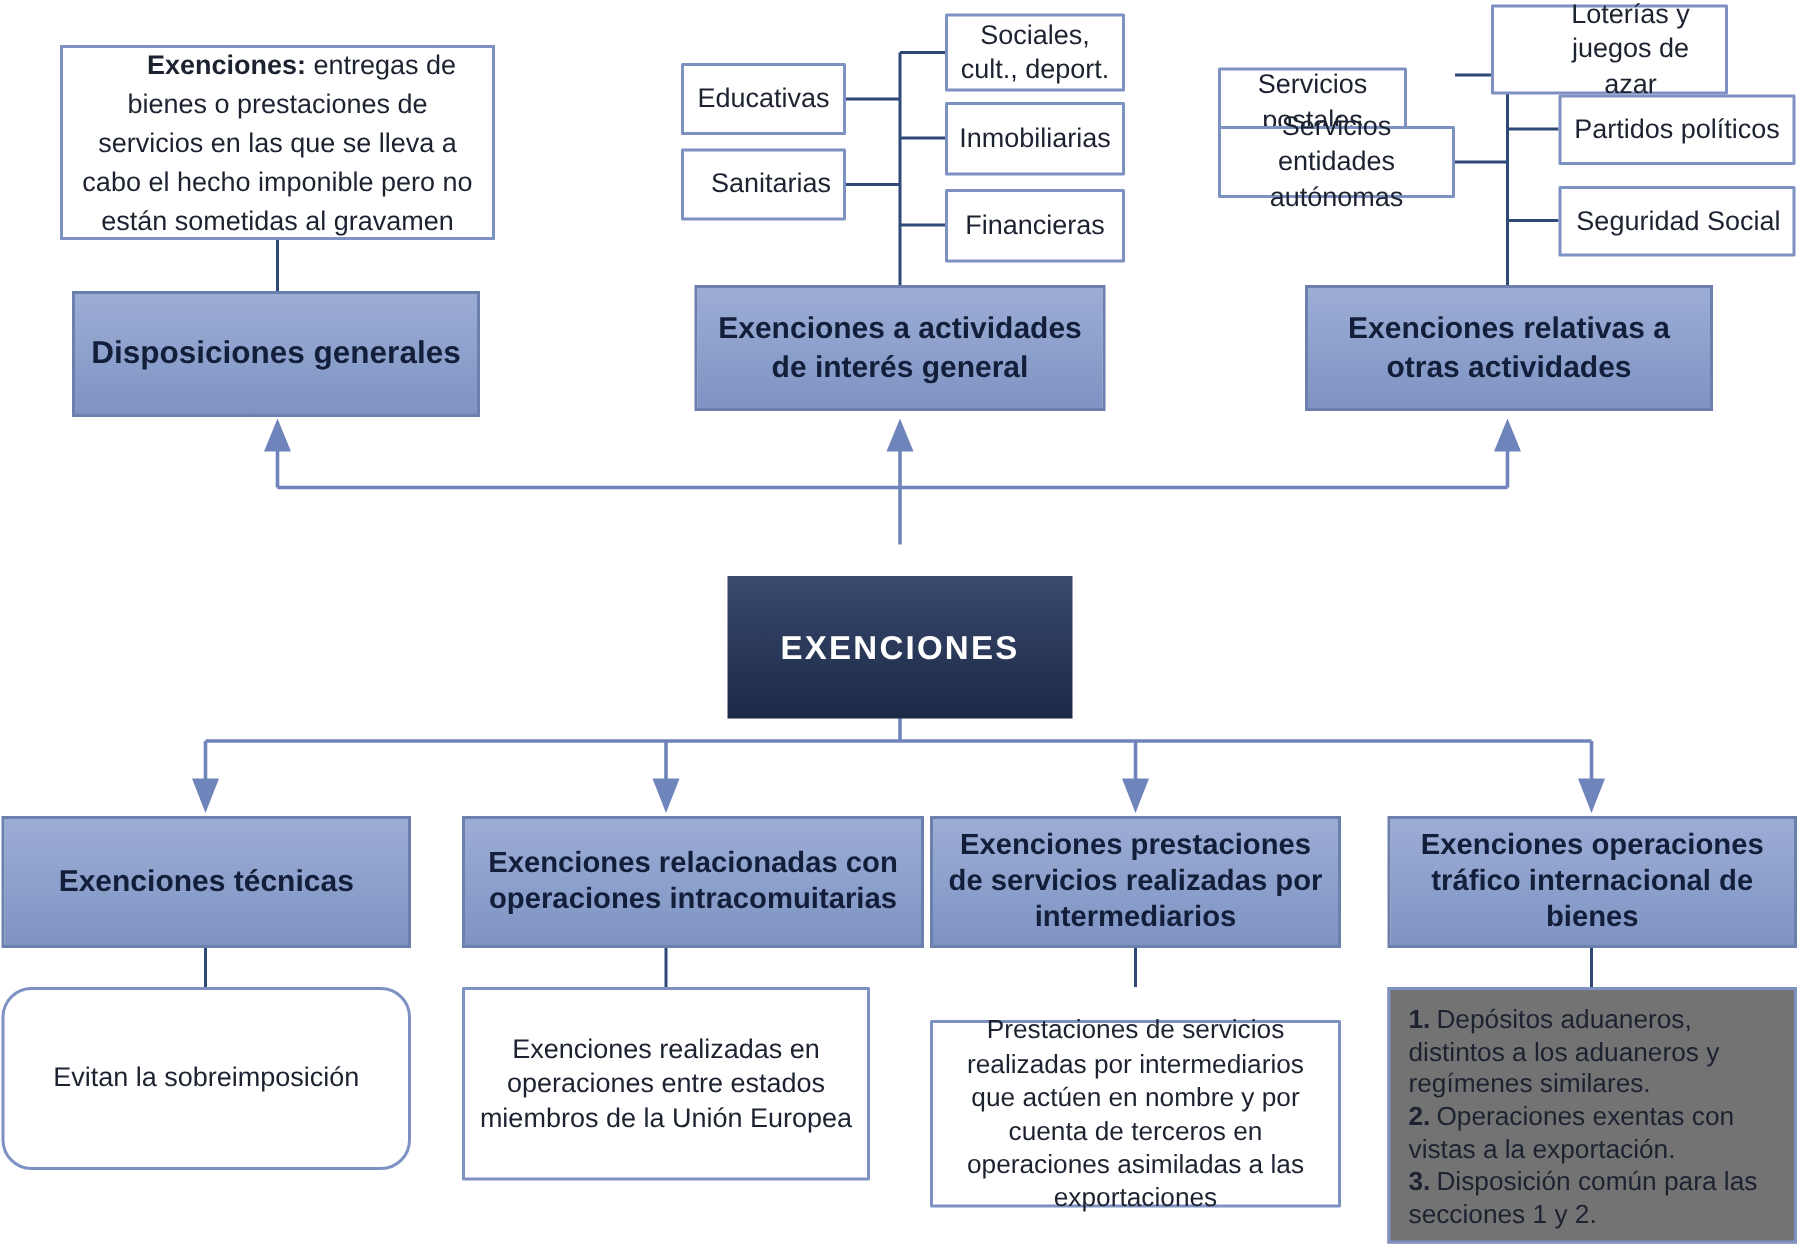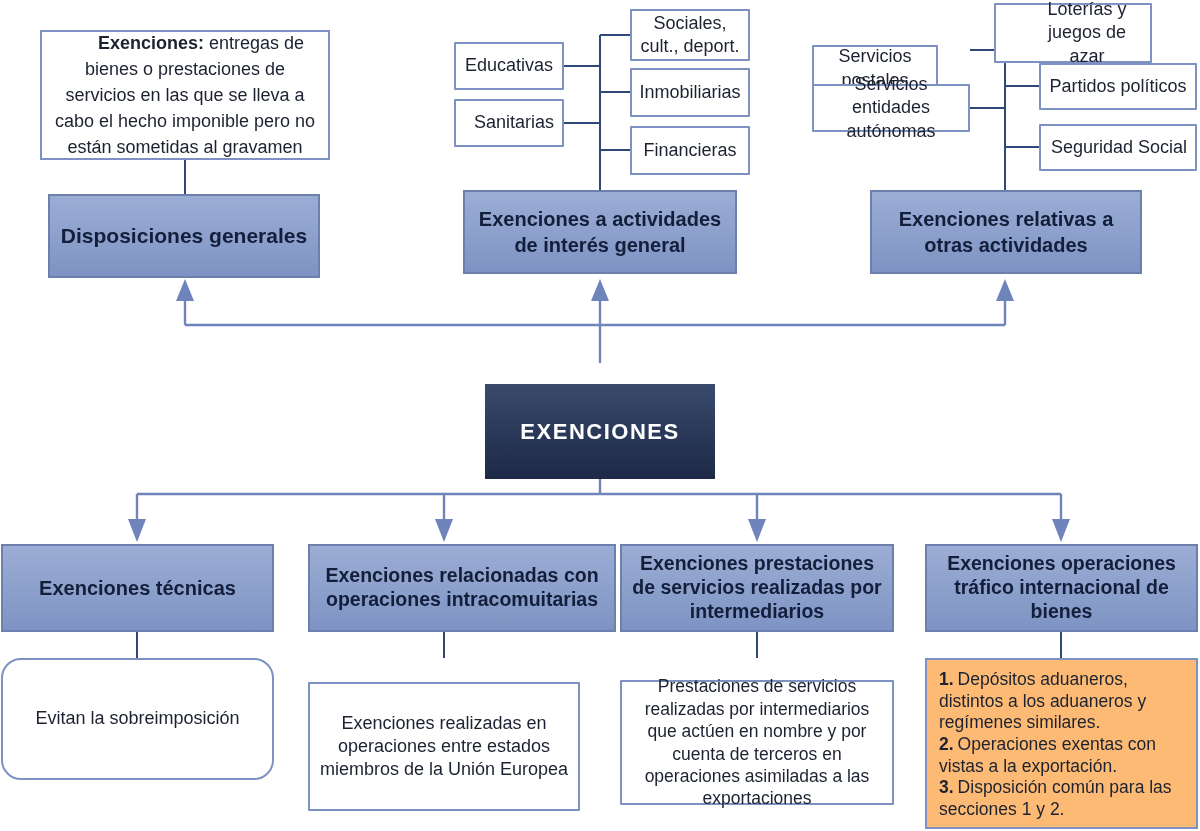--- a/index.html
+++ b/index.html
@@ -29,21 +29,21 @@
     color:#ffffff;font-weight:bold;font-size:22px;letter-spacing:1.5px;
   }
   .defbox{
     position:absolute;box-sizing:border-box;background:#ffffff;
     border:2px solid #7d92c2;
     display:flex;align-items:center;justify-content:center;text-align:center;
     color:#1c2230;font-size:18px;line-height:1.45;padding:6px 12px;
   }
   .defbox .lead{font-weight:bold;margin-left:32px;}
   .listbox{
-    position:absolute;box-sizing:border-box;background:#fdba74;
+    position:absolute;box-sizing:border-box;background:#737373;
     border:2px solid #7d92c2;
     color:#1c2230;font-size:17.5px;line-height:1.24;padding:9px 10px 6px 12px;
     text-align:left;
   }
   .listbox .num{font-weight:bold;margin-right:4px;}
   
   #def-box{left:40px;top:30px;width:290px;height:130px;}
   #top-blue-1{left:48px;top:194px;width:272px;height:84px;font-size:21px;}
   #top-blue-2{left:463px;top:190px;width:274px;height:84px;}
   #top-blue-3{left:870px;top:190px;width:272px;height:84px;}
@@ -61,21 +61,21 @@
   #leaf-seguridad{left:1039px;top:124px;width:158px;height:47px;justify-content:flex-end;}
 
   #root-box{left:485px;top:363px;width:230px;height:95px;margin-top:21px;}
 
   #bot-blue-1{left:1px;top:544px;width:273px;height:88px;}
   #bot-blue-2{left:308px;top:544px;width:308px;height:88px;font-size:19.5px;line-height:1.22;}
   #bot-blue-3{left:620px;top:544px;width:274px;height:88px;font-size:19.5px;line-height:1.22;}
   #bot-blue-4{left:925px;top:544px;width:273px;height:88px;font-size:19.5px;line-height:1.22;text-align:center;}
 
   #bot-white-1{left:1px;top:658px;width:273px;height:122px;border-radius:20px;}
-  #bot-white-2{left:308px;top:658px;width:272px;height:129px;margin-top:24px;}
+  #bot-white-2{left:308px;top:658px;width:272px;height:129px;}
   #bot-white-3{left:620px;top:680px;width:274px;height:125px;font-size:17.5px;}
   #bot-white-4{left:925px;top:658px;width:273px;height:171px;}
 </style>
 </head>
 <body>
 
 <div id="canvas">
 
   <svg id="wires" width="1200" height="831" viewBox="0 0 1200 831" xmlns="http://www.w3.org/2000/svg">
 

